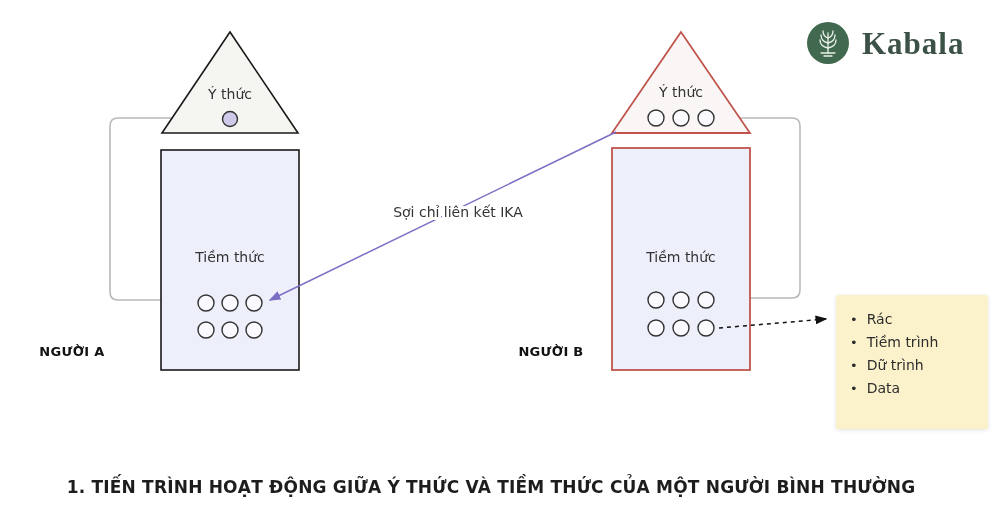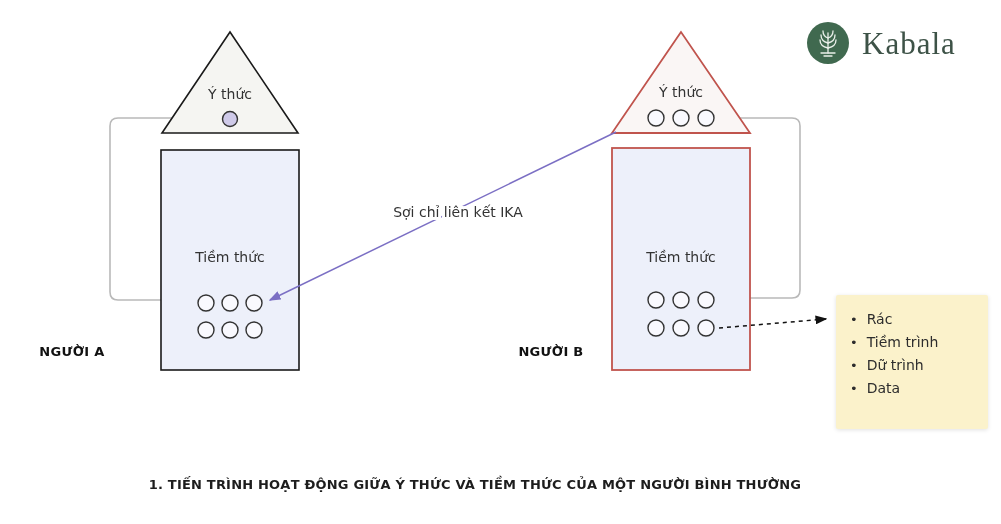--- a/index.html
+++ b/index.html
@@ -19,26 +19,26 @@
     position:absolute;left:836px;top:295px;width:152px;height:134px;
     background:#fbf2cb;border-radius:2px;box-shadow:0 1px 4px rgba(0,0,0,.12);
     box-sizing:border-box;padding:16px 8px 8px 14px;
   }
   .note-item{display:flex;align-items:baseline;gap:9px;font-size:14px;color:#2d2d2d;margin:0 0 7px 0;}
   .note-bullet{font-size:13px;color:#2d2d2d;line-height:1;}
 
   .logo{position:absolute;left:806px;top:21px;display:flex;align-items:center;gap:12px;}
   .brand-text{
     font-family:"Liberation Serif","DejaVu Serif",serif;
-    font-size:31px;color:#3d5247;letter-spacing:1px;line-height:1;
+    font-size:31px;color:#3d5247;letter-spacing:1px;line-height:1;font-weight:bold;
   }
 
   .caption{
     position:absolute;left:0;top:477px;width:950px;text-align:center;
-    font-size:13px;font-weight:bold;color:#1d1d1d;letter-spacing:.2px;
+    font-size:17px;font-weight:bold;color:#1d1d1d;letter-spacing:.2px;padding-left:16px;
   }
 </style>
 </head>
 <body>
 
 <div class="canvas">
 
   <svg class="diagram" width="1001" height="524" viewBox="0 0 1001 524">
     <defs>
       <marker id="m-gray" markerWidth="8" markerHeight="6" refX="7" refY="3" orient="auto">

